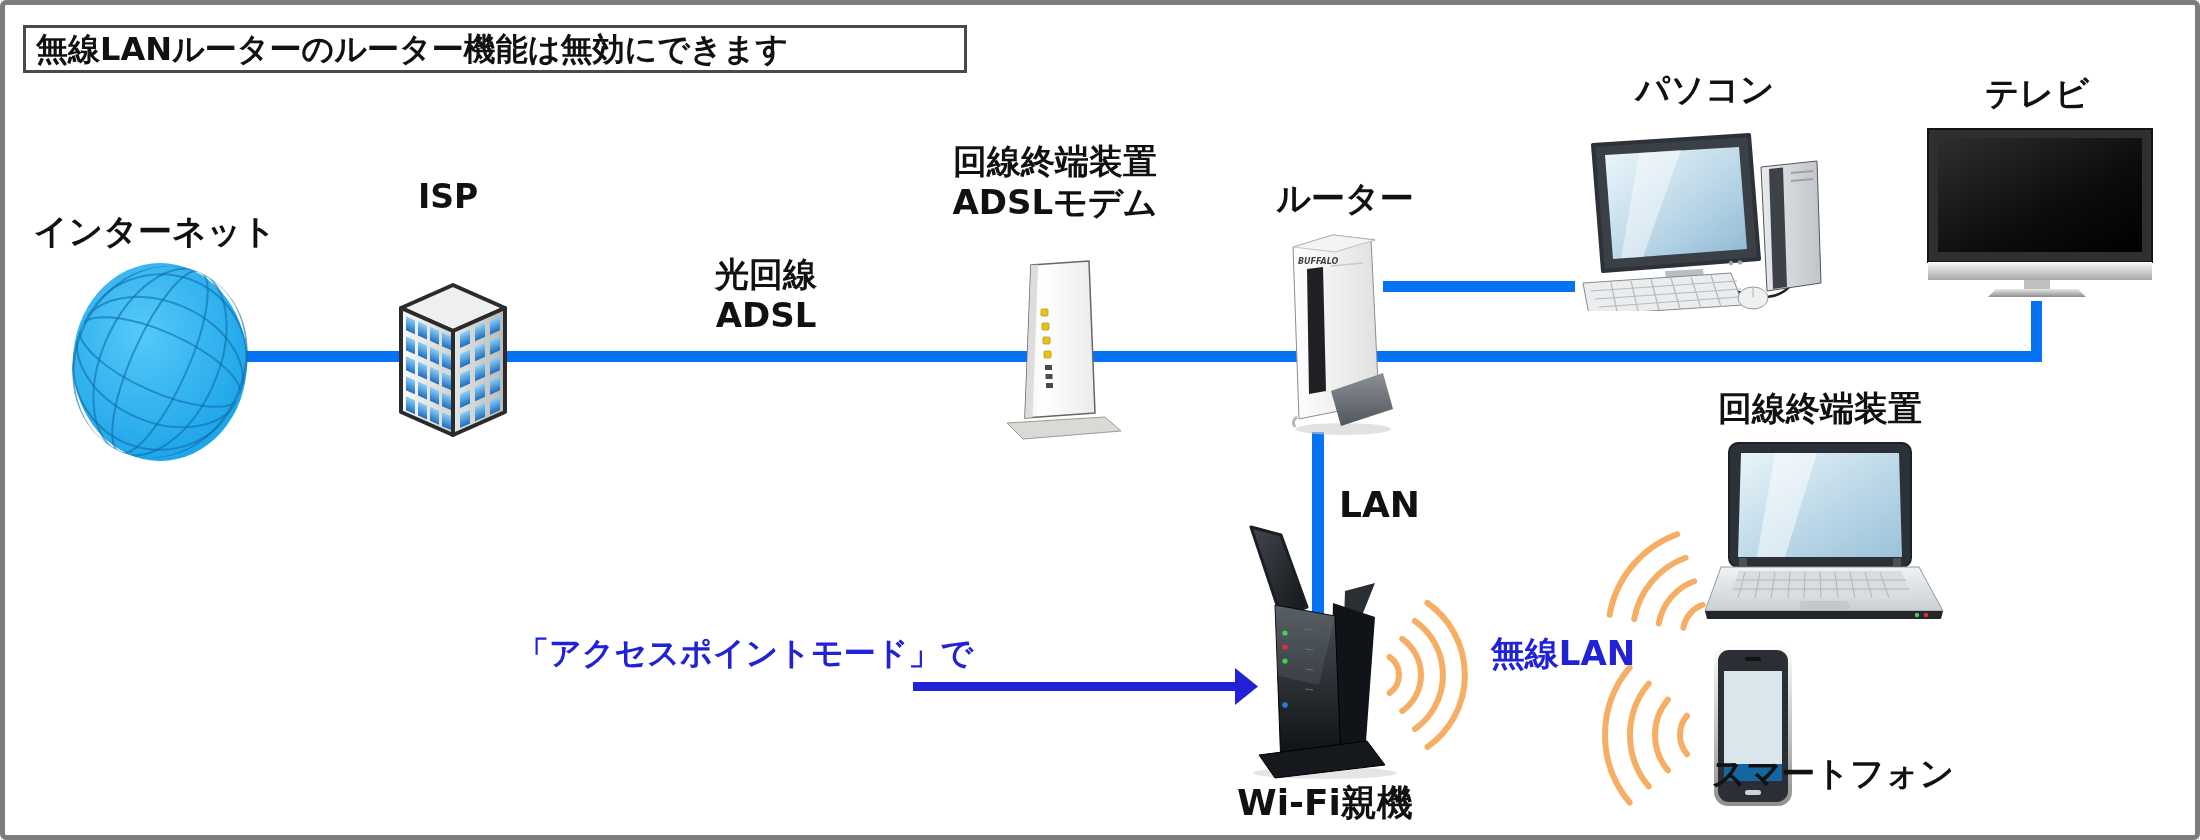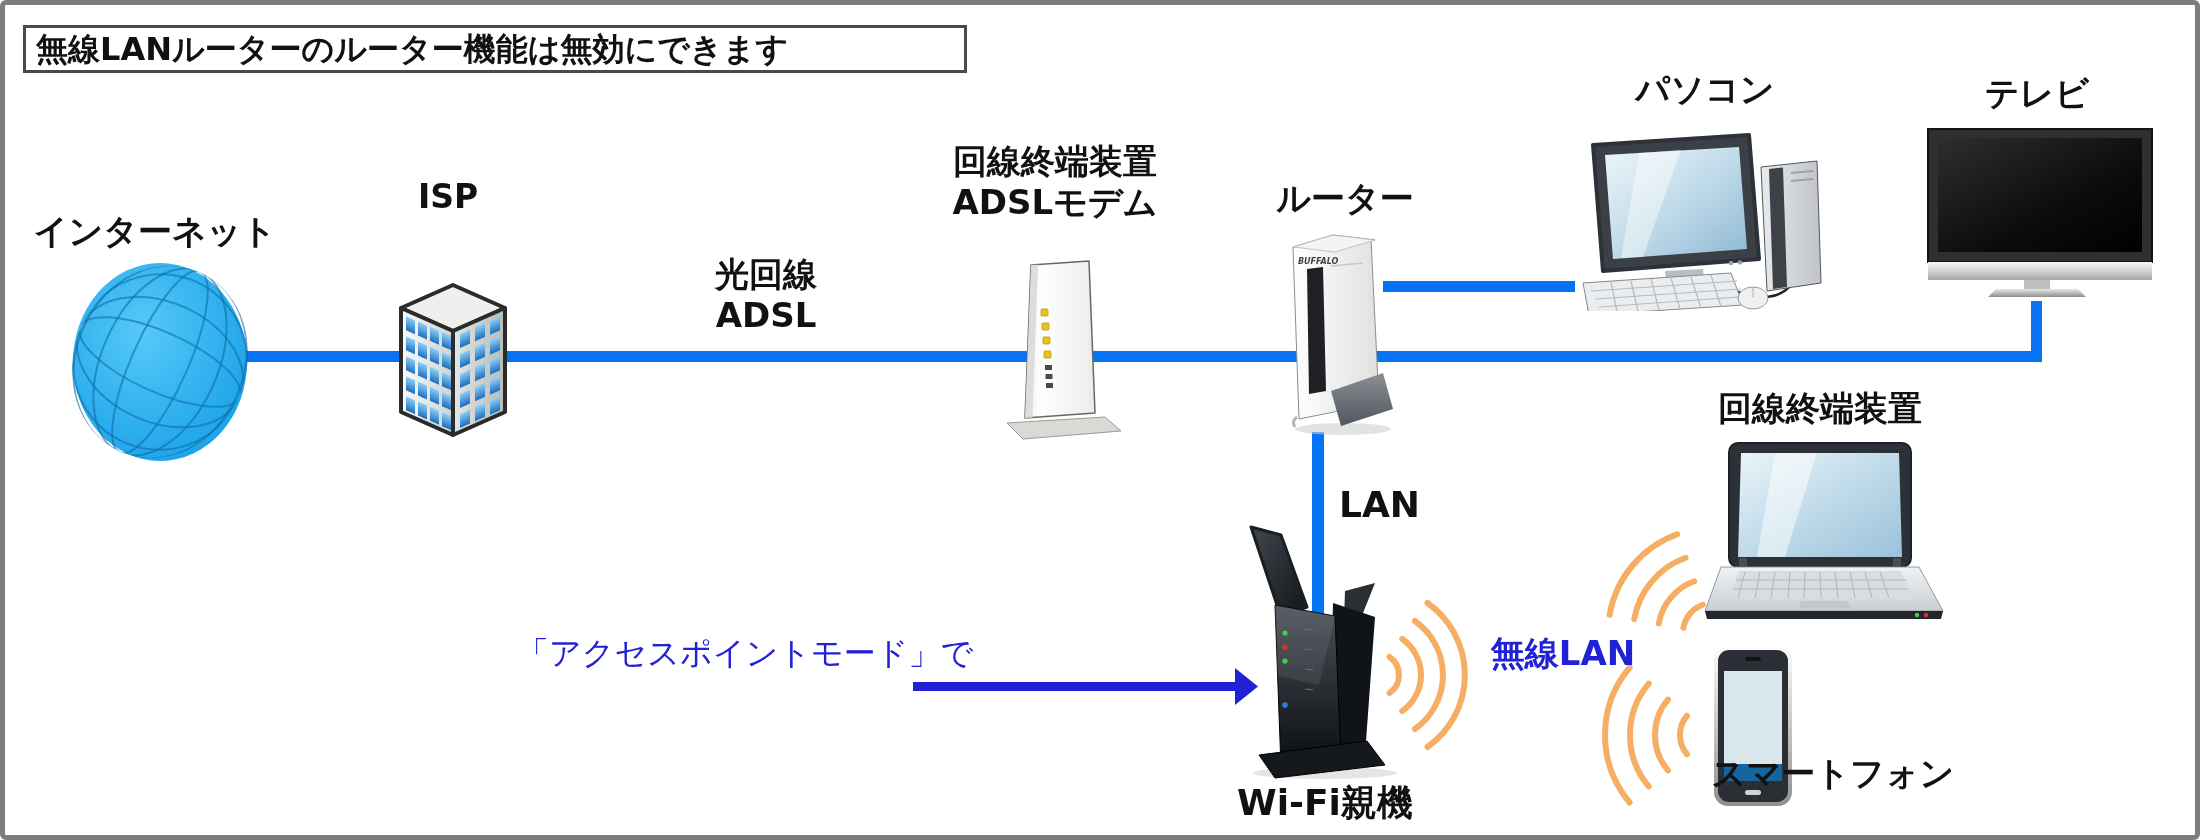--- a/index.html
+++ b/index.html
@@ -378,17 +378,17 @@
   </div>
 
   <div class="lbl fs36" style="left:1320px;top:776px">
     <span>Wi-Fi親機</span>
   </div>
 
   <div class="lbl fs34" style="left:1828px;top:748px">
     <span>スマートフォン</span>
   </div>
 
-  <div class="lbl left fs32 blue" style="left:510px;top:628px;font-weight:400;line-height:40px">
+  <div class="lbl left fs32 blue" style="left:510px;top:628px;font-weight:700;line-height:40px">
     <span style="display:block;padding-left:2px">「アクセスポイントモード」で</span>
   </div>
 
 </div>
 
 </body></html>

